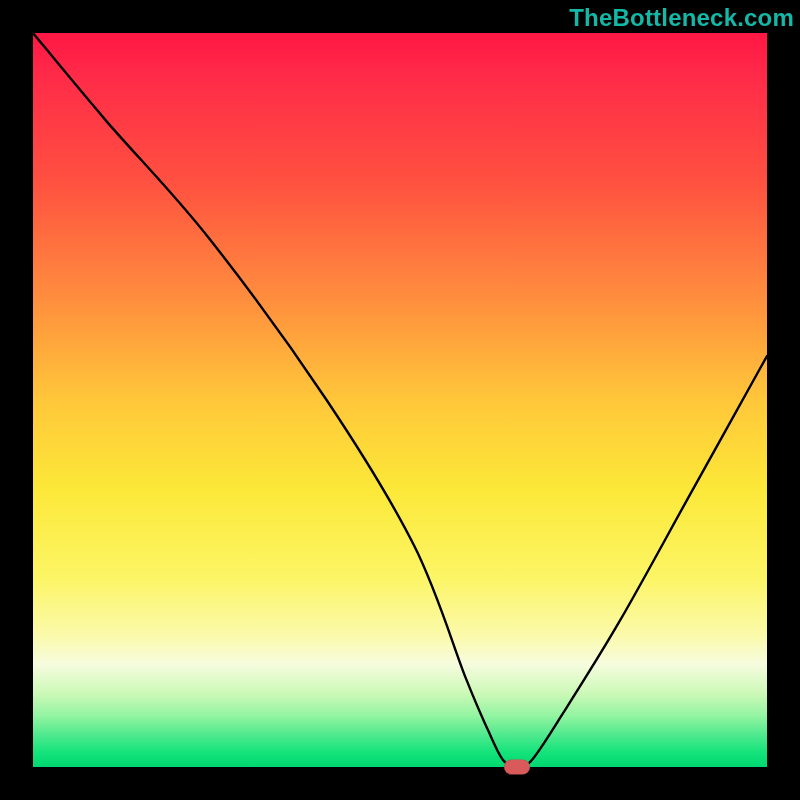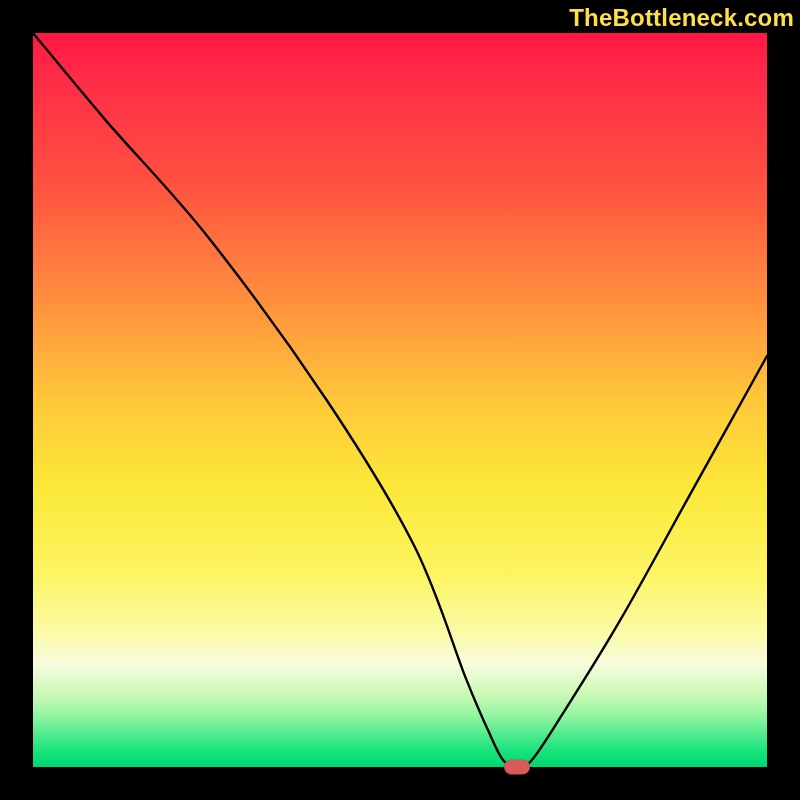--- a/index.html
+++ b/index.html
@@ -40,21 +40,21 @@
       #00d770 100%
     );
   }
   .watermark {
     position: absolute;
     top: 4px;
     right: 6px;
     font-family: Arial, Helvetica, sans-serif;
     font-size: 24px;
     font-weight: 600;
-    color: #fde047;
+    color: #14b8a6;
     letter-spacing: 0.2px;
   }
   svg.curve {
     position: absolute;
     left: 0;
     top: 0;
     width: 734px;
     height: 734px;
   }
   .marker {

